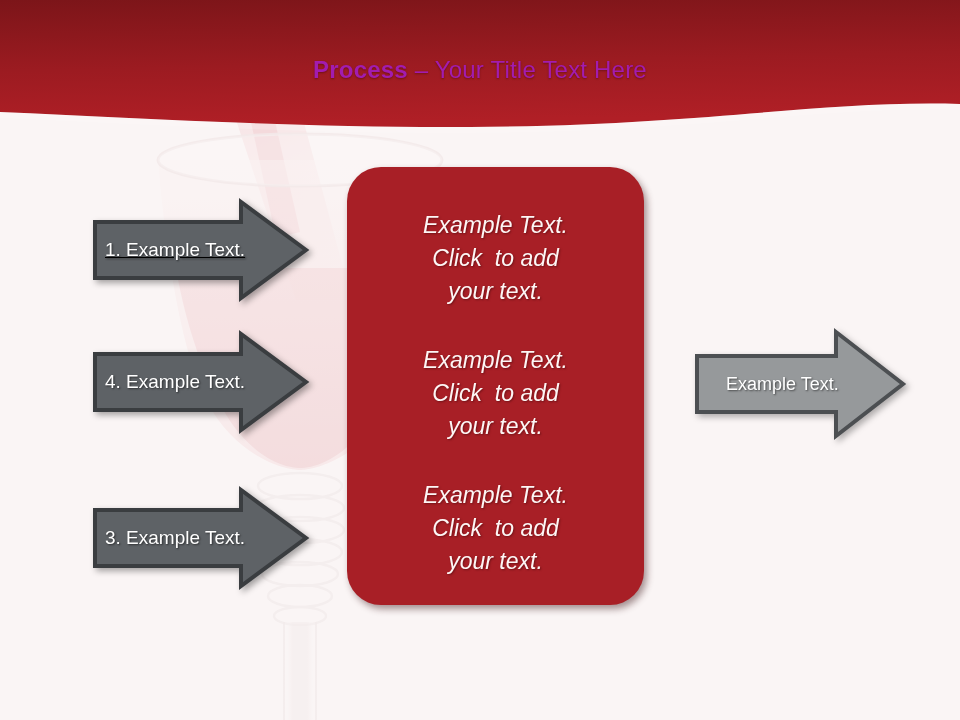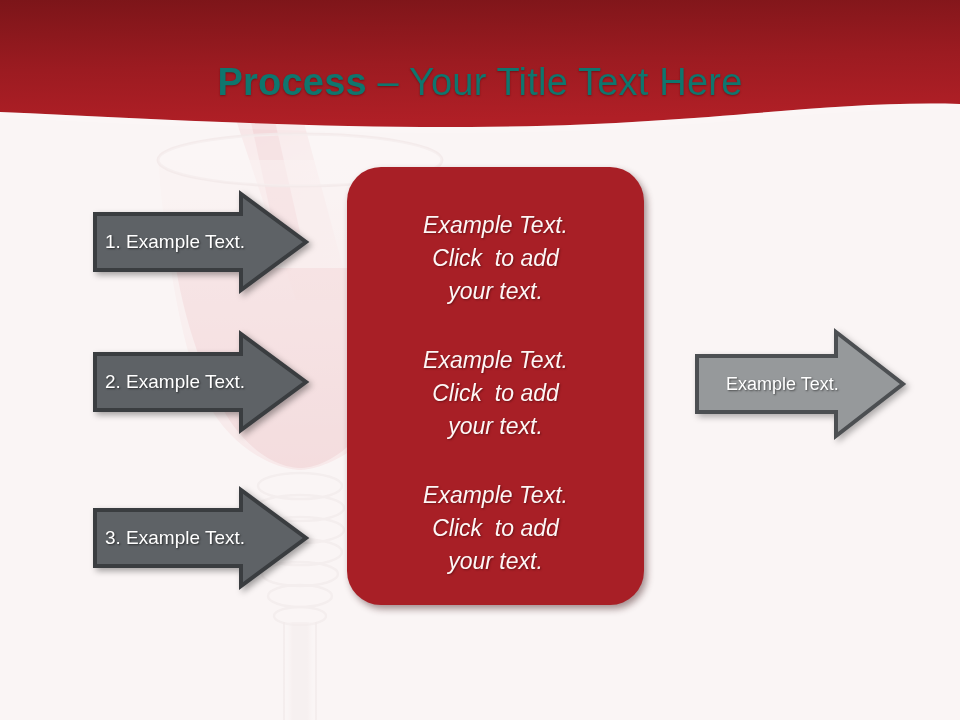--- a/index.html
+++ b/index.html
@@ -31,25 +31,25 @@
   .header-band {
     position: absolute;
     left: 0; top: 0;
     width: 960px;
     height: 140px;
     z-index: 2;
   }
   .title {
     position: absolute;
     left: 0;
-    top: 62px;
+    top: 50px;
     width: 960px;
     text-align: center;
-    color: #0f766e;
-    font-size: 38px;
+    color: #a21caf;
+    font-size: 24px;
     line-height: 40px;
     letter-spacing: 0.2px;
     white-space: nowrap;
     z-index: 3;
     text-shadow: 0 1px 2px rgba(60,5,8,0.45);
   }
   .title .strong { font-weight: bold; }
   .title .light  { font-weight: normal; }
 
   
@@ -67,21 +67,21 @@
   .arrow-label {
     position: relative;
     z-index: 2;
     color: #ffffff;
     font-size: 19px;
     line-height: 22px;
     white-space: nowrap;
     text-shadow: 1px 1px 2px rgba(0,0,0,0.55);
   }
 
-  .arrow-1 { left: 93px;  top: 192px; width: 215px; height: 100px; }
+  .arrow-1 { left: 93px;  top: 200px; width: 215px; height: 100px; text-decoration: underline; }
   .arrow-2 { left: 93px;  top: 332px; width: 215px; height: 100px; }
   .arrow-3 { left: 93px;  top: 488px; width: 215px; height: 100px; }
   .arrow-1 .arrow-label,
   .arrow-2 .arrow-label,
   .arrow-3 .arrow-label { margin-left: 12px; }
 
   .arrow-right { left: 694px; top: 328px; width: 212px; height: 112px; }
   .arrow-right .arrow-label { margin-left: 32px; font-size: 18px; }
 
   
@@ -199,21 +199,21 @@
     <svg width="215" height="100" viewBox="0 0 215 100" xmlns="http://www.w3.org/2000/svg">
       <path d="M2 22 L148 22 L148 2 L213 50 L148 98 L148 78 L2 78 Z" fill="#5e6266" stroke="#3a3d40" stroke-width="4" stroke-linejoin="miter" style="filter: drop-shadow(3px 3px 3px rgba(0,0,0,0.35));"></path>
     </svg>
     <span class="arrow-label">1. Example Text.</span>
   </div>
 
   <div class="arrow arrow-2">
     <svg width="215" height="100" viewBox="0 0 215 100" xmlns="http://www.w3.org/2000/svg">
       <path d="M2 22 L148 22 L148 2 L213 50 L148 98 L148 78 L2 78 Z" fill="#5e6266" stroke="#3a3d40" stroke-width="4" stroke-linejoin="miter" style="filter: drop-shadow(3px 3px 3px rgba(0,0,0,0.35));"></path>
     </svg>
-    <span class="arrow-label">2. Example Text.</span>
+    <span class="arrow-label">4. Example Text.</span>
   </div>
 
   <div class="arrow arrow-3">
     <svg width="215" height="100" viewBox="0 0 215 100" xmlns="http://www.w3.org/2000/svg">
       <path d="M2 22 L148 22 L148 2 L213 50 L148 98 L148 78 L2 78 Z" fill="#5e6266" stroke="#3a3d40" stroke-width="4" stroke-linejoin="miter" style="filter: drop-shadow(3px 3px 3px rgba(0,0,0,0.35));"></path>
     </svg>
     <span class="arrow-label">3. Example Text.</span>
   </div>
 
   <div class="red-panel">

